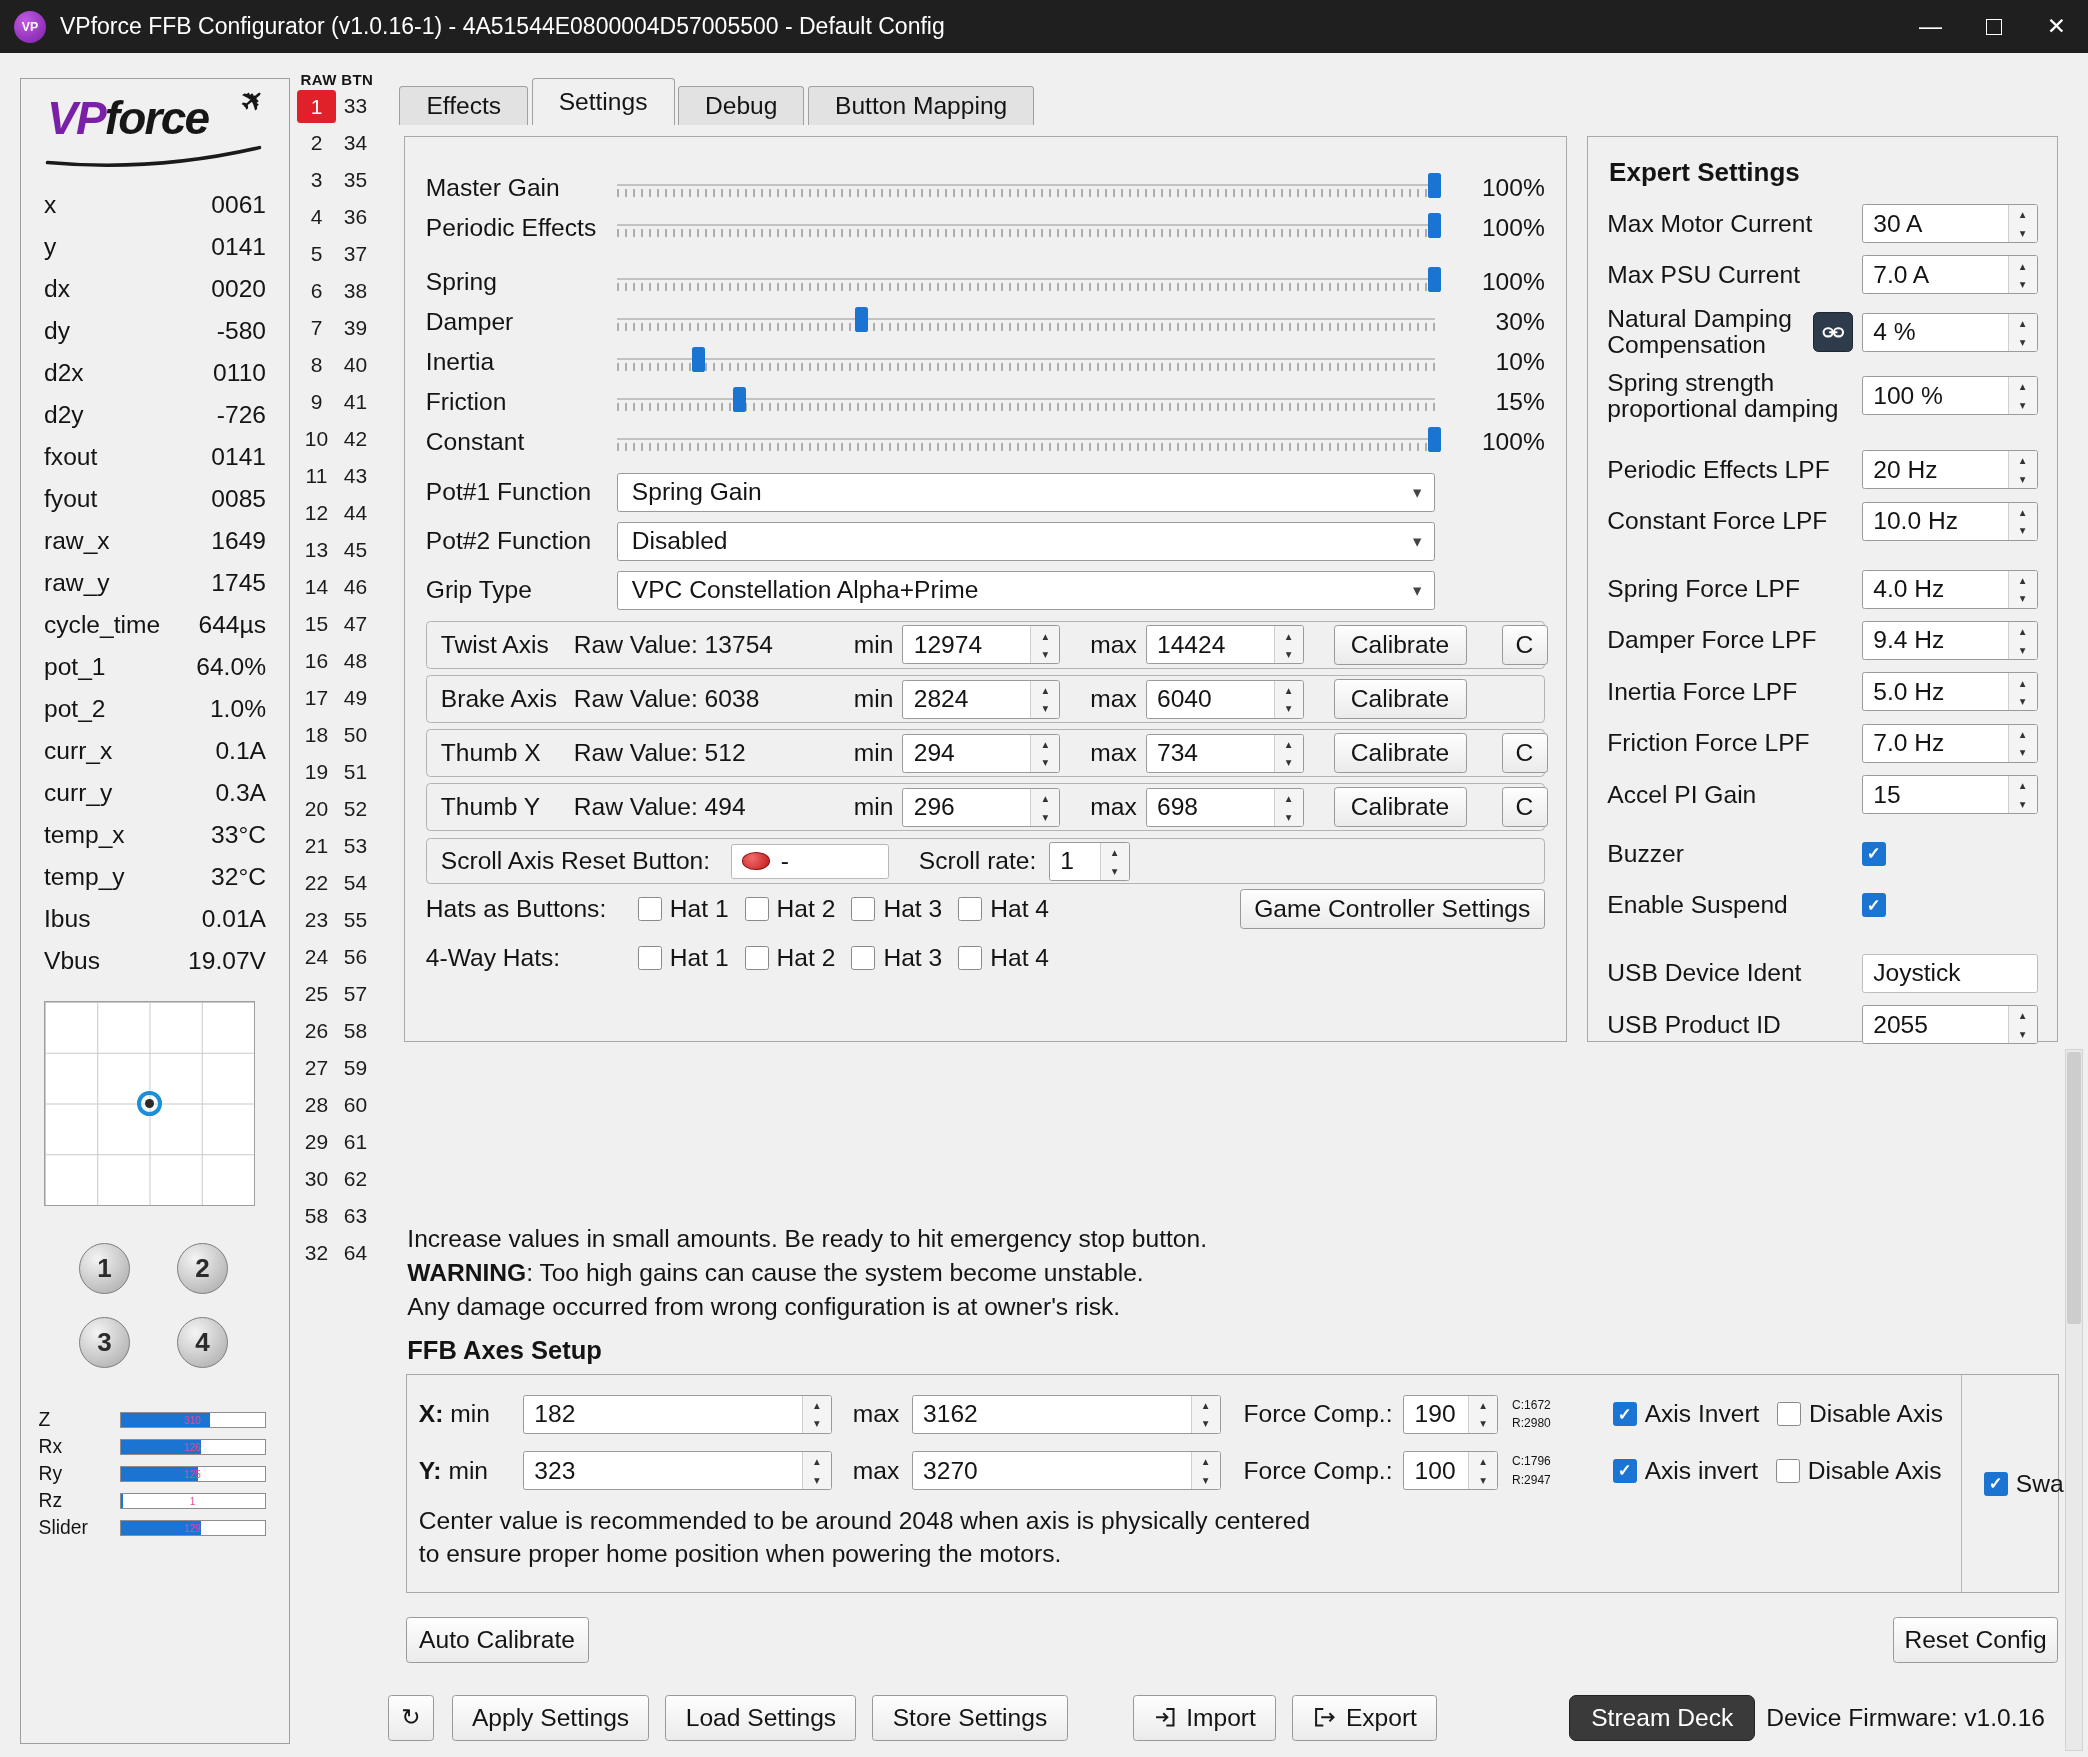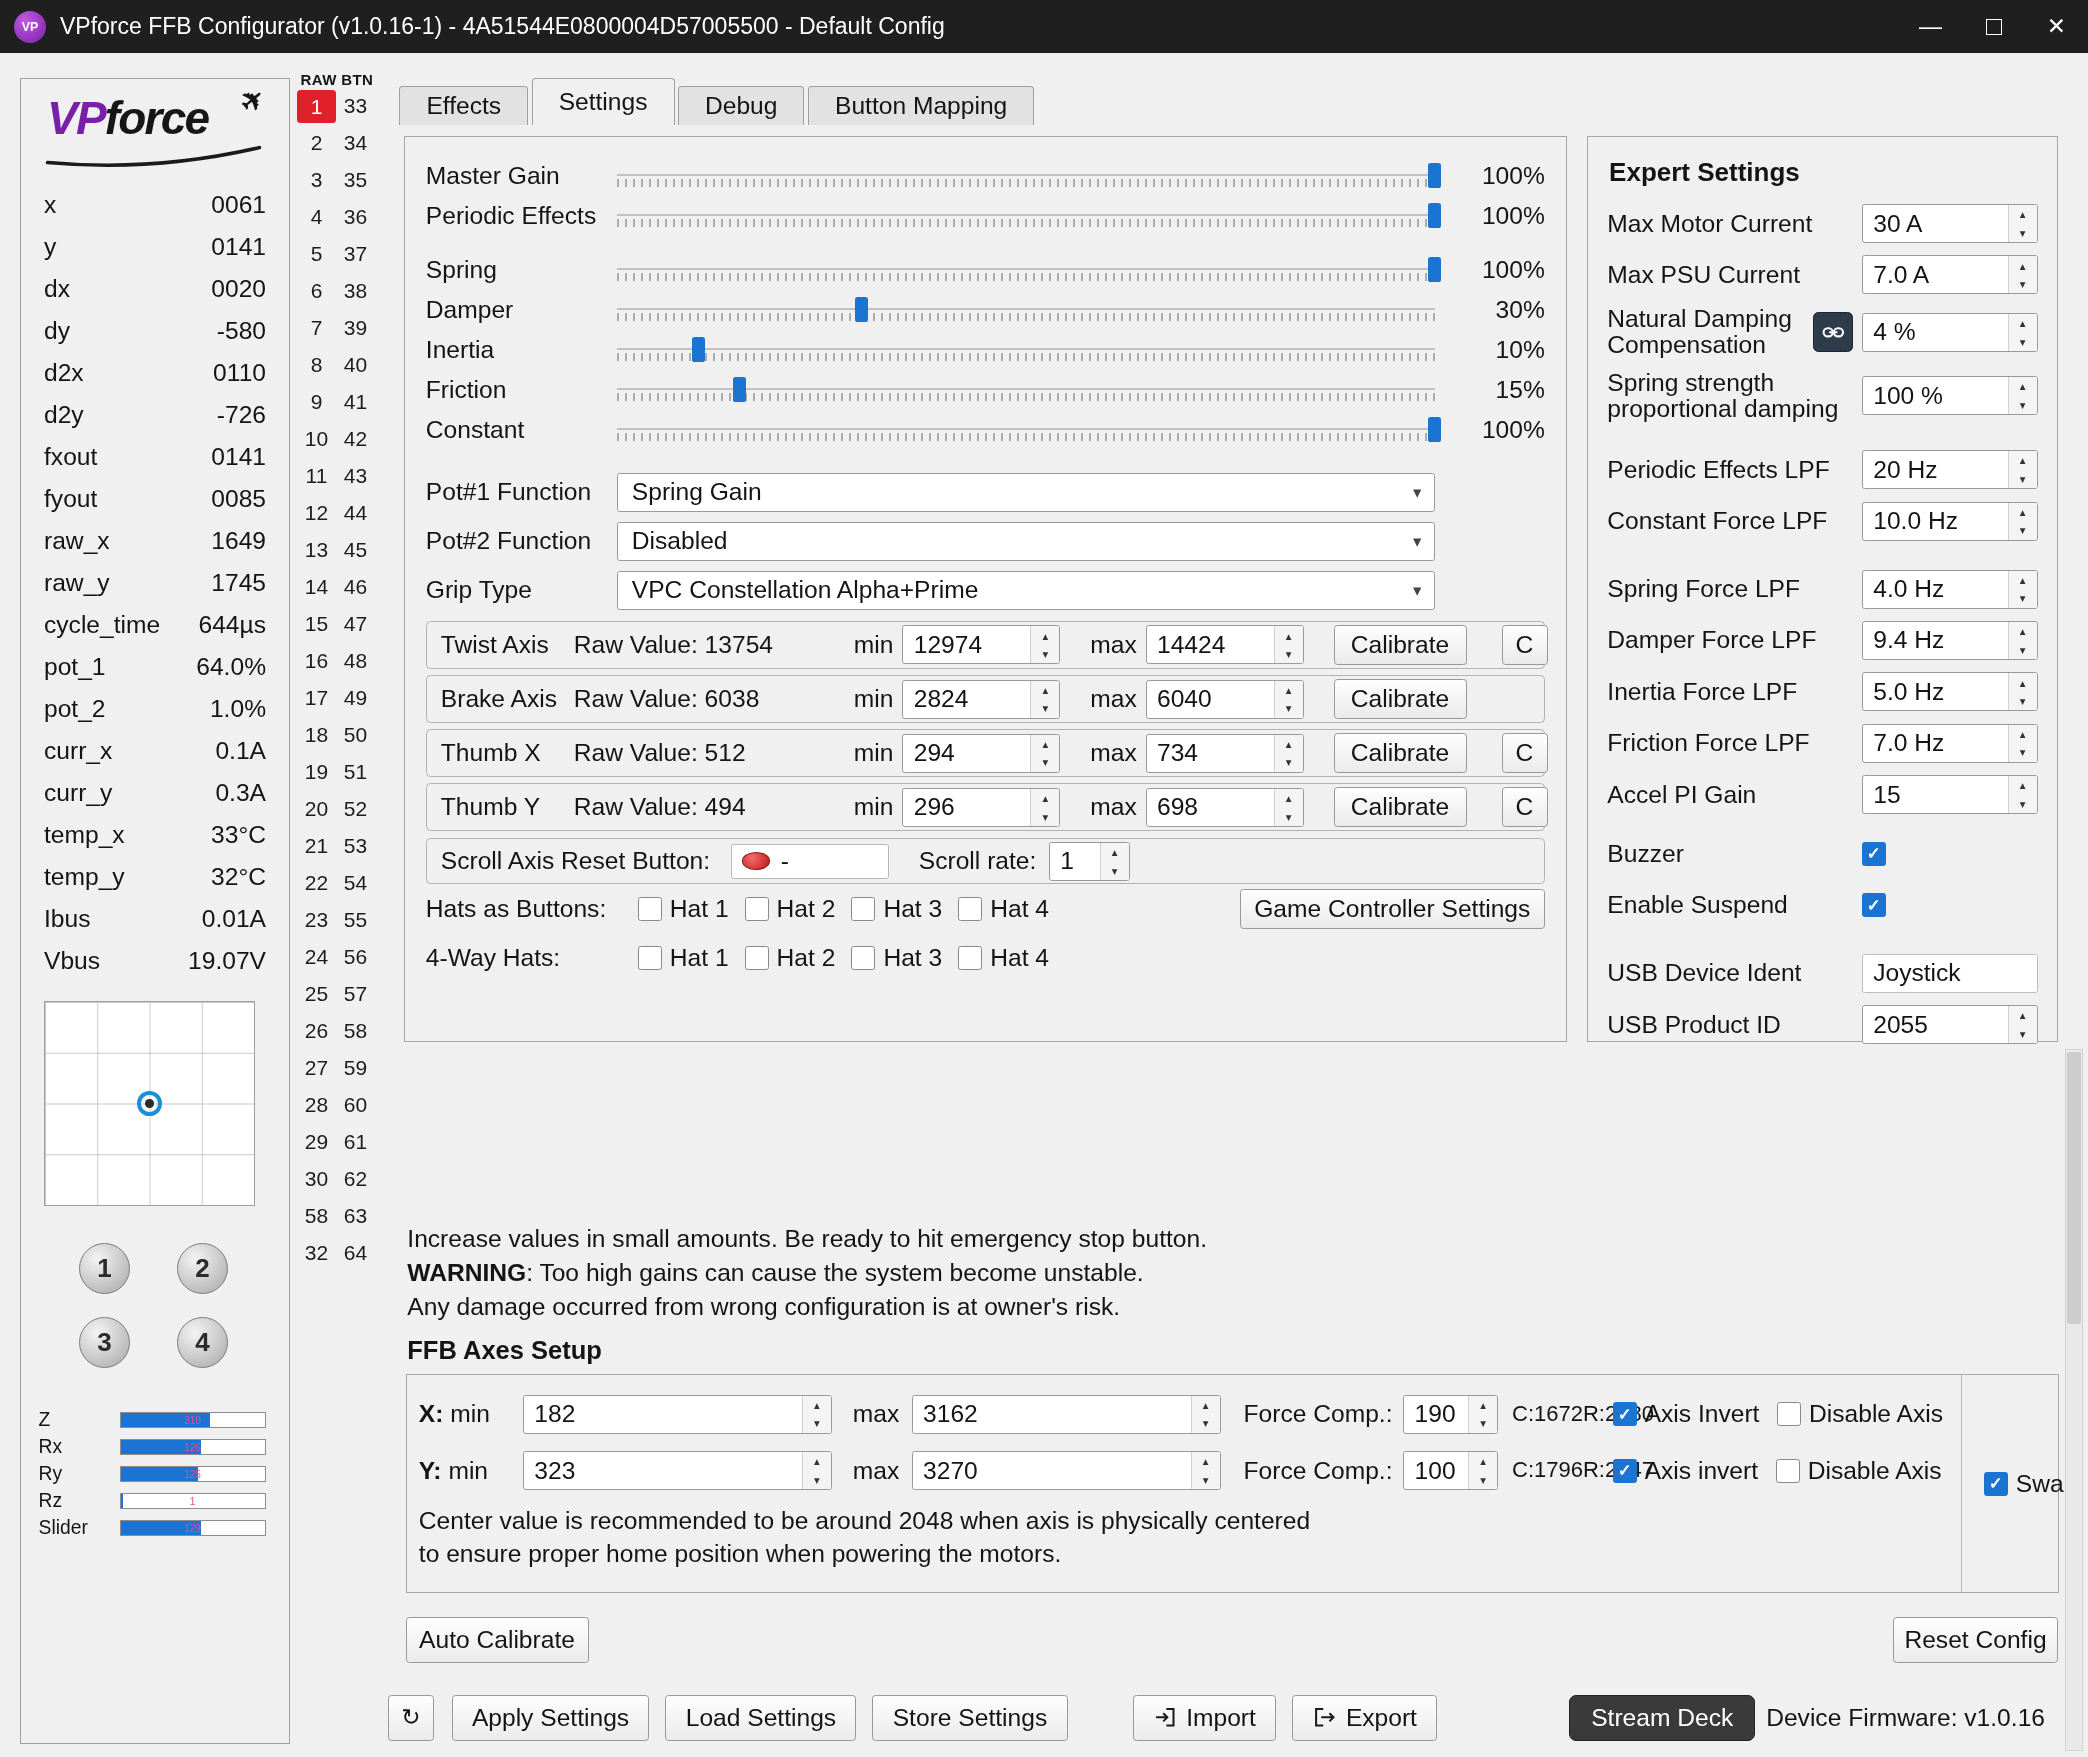--- a/index.html
+++ b/index.html
@@ -66,21 +66,21 @@
   .tab { height:39px; margin:0 3.5px 0 0; padding:0 26px; display:flex; align-items:center;
          background:#e2e2e2; border:0.9px solid #a0a0a0; border-bottom:none; border-radius:3.5px 3.5px 0 0; }
   .tab.active { height:47px; background:#f0f0f0; }
 
   .settings-box { position:absolute; left:8.8px; top:83px; width:1163px; height:906px;
                   border:0.9px solid #a8a8a8; background:#f0f0f0; padding-top:24.6px; }
   .expert-box { position:absolute; left:1192px; top:83px; width:471px; height:906px;
                 border:0.9px solid #a8a8a8; background:#f0f0f0; padding:16px 19.3px; }
 
   
-  .s-row { display:flex; align-items:flex-start; height:40px; padding:0 21px; }
+  .s-row { display:flex; align-items:flex-end; height:40px; padding:0 21px; }
   .slider-group2 { margin-top:14px; }
   .s-label { width:191px; flex:none; }
   .s-track { position:relative; flex:1; height:30px; margin-right:17.6px; }
   .s-track::before { content:""; position:absolute; left:0; right:0; top:12.3px; height:2.6px; background:#c2c2c2; }
   .s-track::after { content:""; position:absolute; left:0; right:0; top:17.6px; height:8px;
                     background:repeating-linear-gradient(90deg,#adadad 0 1.8px,transparent 1.8px 8px); }
   .s-handle { position:absolute; top:1.8px; left:calc(var(--pct)*1%); width:13px; height:24.6px; margin-left:-7px;
               background:var(--accent-blue,#1b74d2); border-radius:2.6px; z-index:1; }
   .s-value { width:92px; text-align:right; flex:none; }
 
@@ -152,21 +152,21 @@
   .ffb-title { position:absolute; left:12.3px; top:1283px; font-weight:bold; font-size:25.5px; }
   .ffb-box { position:absolute; left:10.5px; top:1321px; width:1653px; height:219px;
              border:0.9px solid #a8a8a8; display:flex; }
   .ffb-main { flex:1; padding:16px 17.6px 0 12.3px; }
   .ffb-row { display:flex; align-items:center; height:46px; margin-bottom:10.5px; }
   .ffb-axis { width:104px; flex:none; white-space:nowrap; }
   .spin.ffbspin { width:309px; flex:none; }
   .ffb-ml { flex:none; margin:0 12.3px 0 21px; }
   .ffb-fc { flex:none; margin:0 10.5px 0 23px; white-space:nowrap; }
   .spin.fcspin { width:95px; flex:none; }
-  .cr { display:flex; flex-direction:row; font-size:22px; line-height:18.4px; margin-left:14px; width:83px; flex:none; }
+  .cr { display:flex; flex-direction:column; font-size:12px; line-height:18.4px; margin-left:14px; width:83px; flex:none; }
   .ffb-row .cbrow { margin-left:17.6px; }
   .ffb-note { margin-top:10.5px; line-height:33px; }
   .ffb-swap { width:139px; flex:none; border-left:0.9px solid #b8b8b8; display:flex; align-items:center; justify-content:center; }
 
   .btn.autocal { position:absolute; left:10.5px; top:1564px; height:46px; width:183px; }
   .btn.resetcfg { position:absolute; right:30px; top:1564px; height:46px; width:165px; }
 
   
   .bottom { position:absolute; left:-7px; right:43px; top:1640px; height:49px; display:flex; align-items:center; }
   .btn.square { width:46px; height:46px; padding:0; margin-right:17.6px; font-size:23px; }

